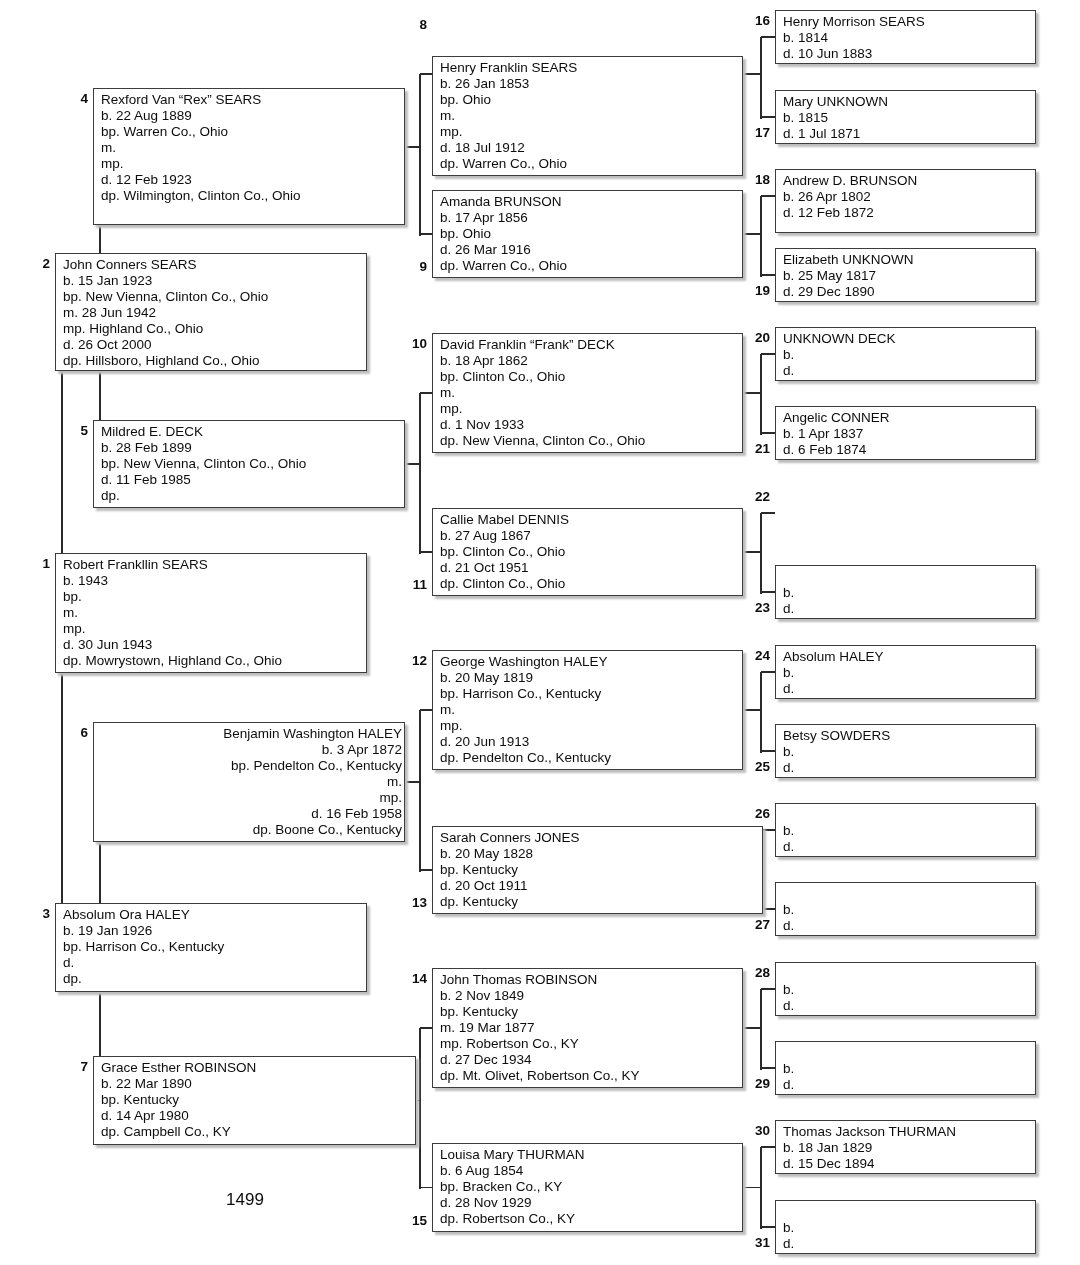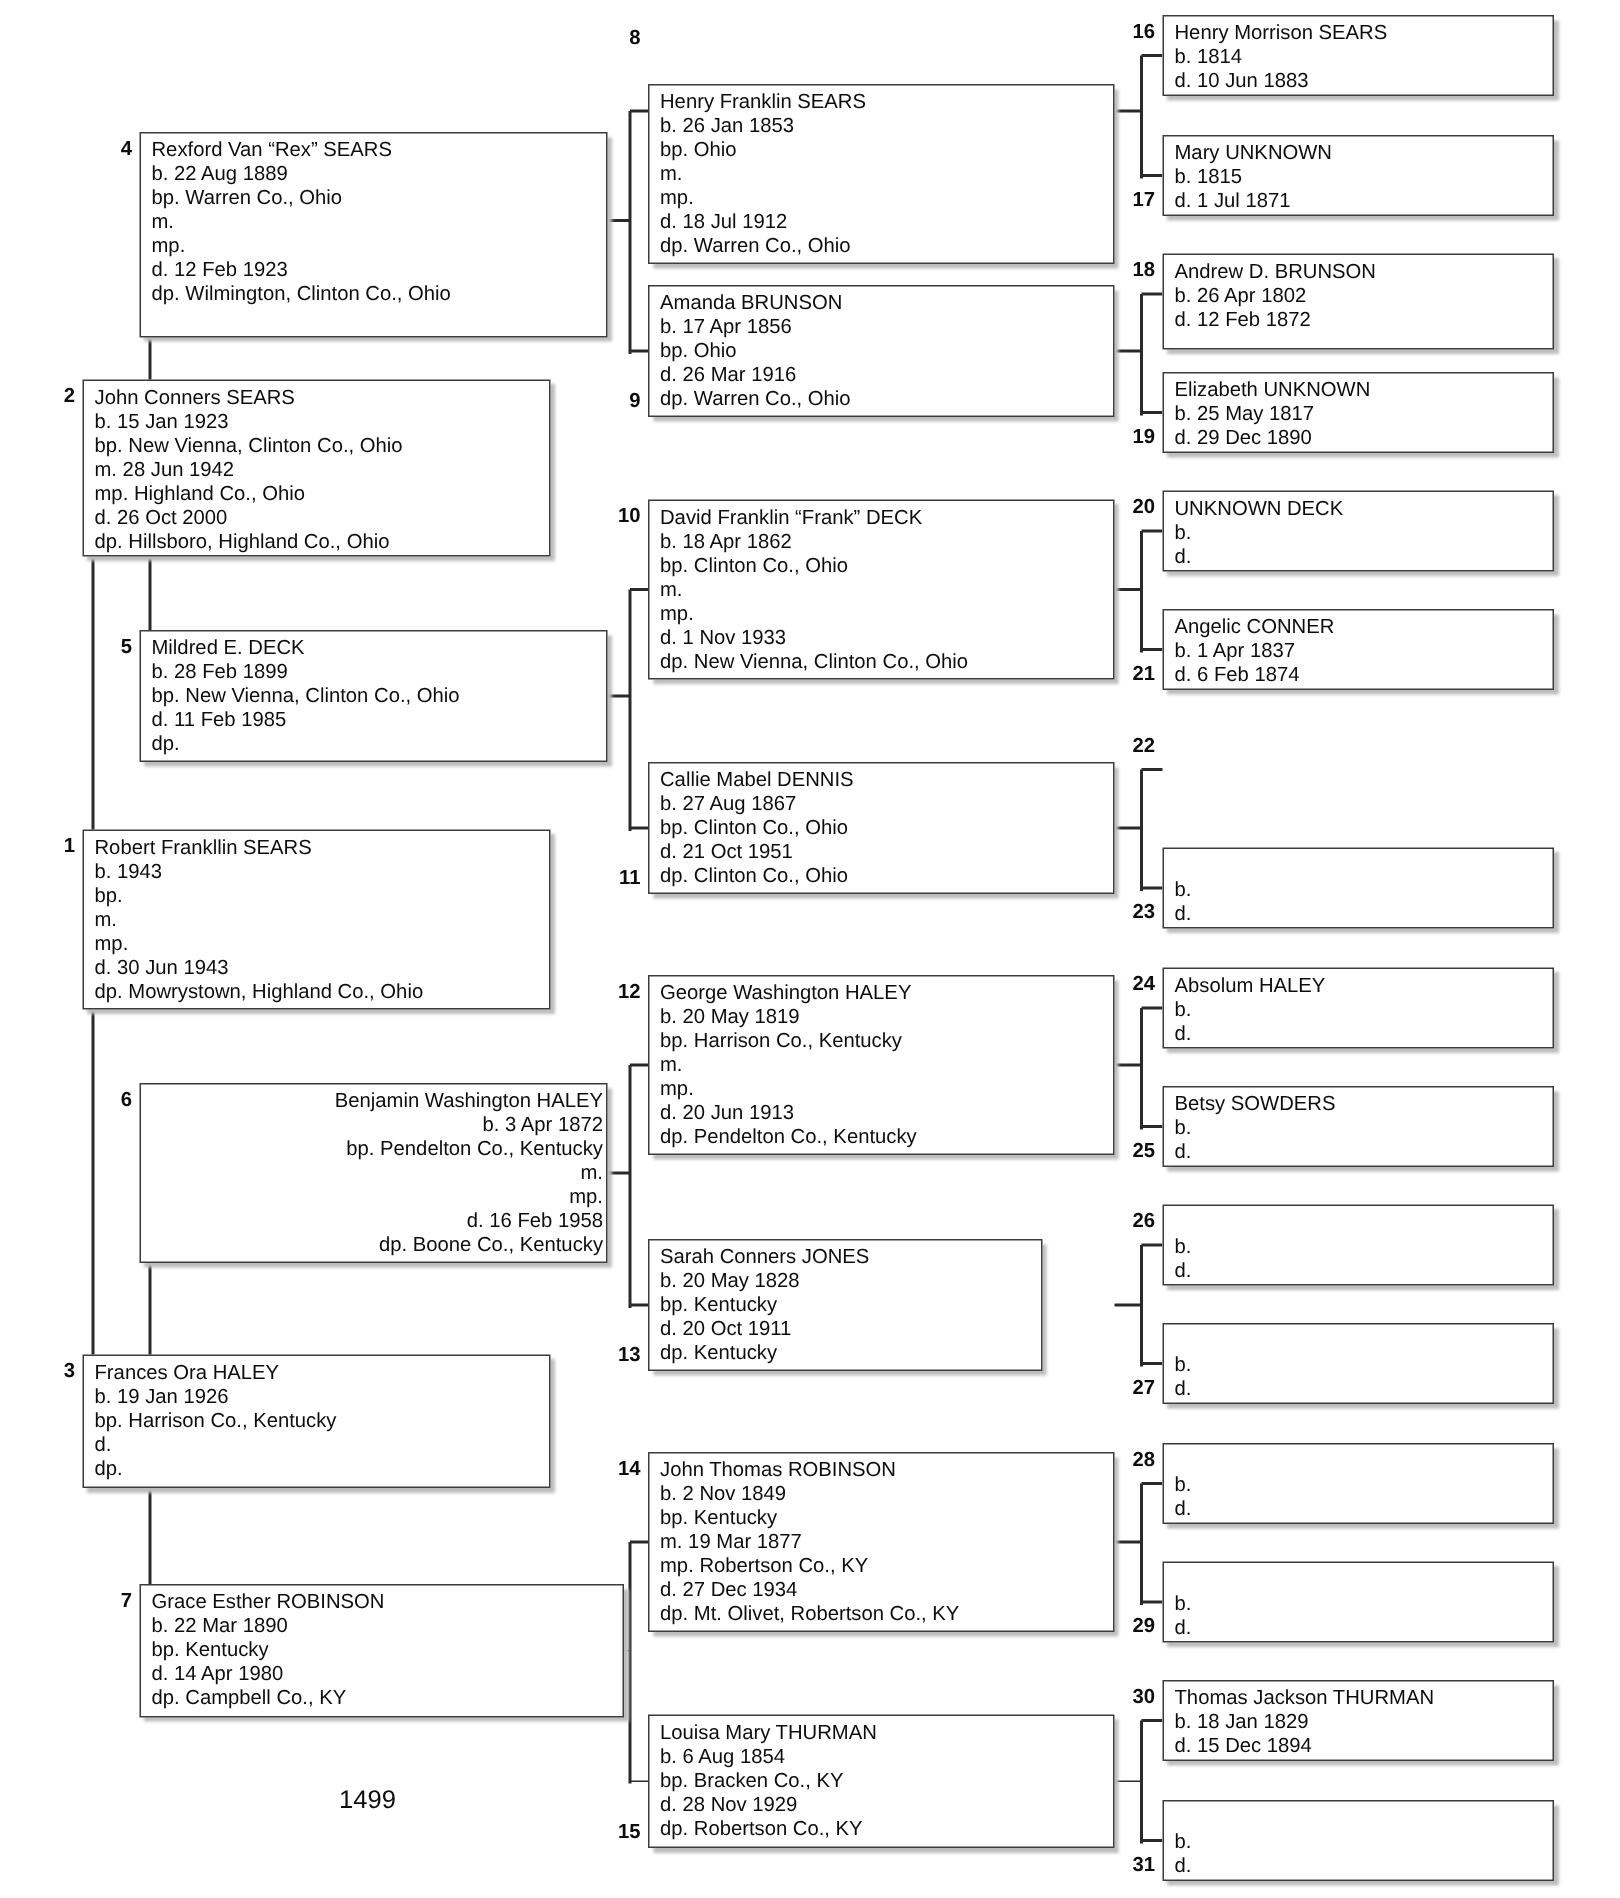--- a/index.html
+++ b/index.html
@@ -36,21 +36,21 @@
       <div class="pline">John Conners SEARS</div>
       <div class="pline">b. 15 Jan 1923</div>
       <div class="pline">bp. New Vienna, Clinton Co., Ohio</div>
       <div class="pline">m. 28 Jun 1942</div>
       <div class="pline">mp. Highland Co., Ohio</div>
       <div class="pline">d. 26 Oct 2000</div>
       <div class="pline">dp. Hillsboro, Highland Co., Ohio</div>
     </div>
     <div class="box-num" style="right: 1030px; top: 256px;">2</div>
     <div class="person-box" style="left: 55px; top: 903px; width: 312px; height: 89px;">
-      <div class="pline">Frances Ora HALEY</div>
+      <div class="pline">Absolum Ora HALEY</div>
       <div class="pline">b. 19 Jan 1926</div>
       <div class="pline">bp. Harrison Co., Kentucky</div>
       <div class="pline">d.</div>
       <div class="pline">dp.</div>
     </div>
     <div class="box-num" style="right: 1030px; top: 906px;">3</div>
     <div class="person-box" style="left: 93px; top: 88px; width: 312px; height: 137px;">
       <div class="pline">Rexford Van “Rex” SEARS</div>
       <div class="pline">b. 22 Aug 1889</div>
       <div class="pline">bp. Warren Co., Ohio</div>
@@ -125,21 +125,21 @@
     <div class="person-box" style="left: 432px; top: 650px; width: 311px; height: 120px;">
       <div class="pline">George Washington HALEY</div>
       <div class="pline">b. 20 May 1819</div>
       <div class="pline">bp. Harrison Co., Kentucky</div>
       <div class="pline">m.</div>
       <div class="pline">mp.</div>
       <div class="pline">d. 20 Jun 1913</div>
       <div class="pline">dp. Pendelton Co., Kentucky</div>
     </div>
     <div class="box-num" style="right: 653px; top: 653px;">12</div>
-    <div class="person-box" style="left: 432px; top: 826px; width: 263px; height: 88px;">
+    <div class="person-box" style="left: 432px; top: 826px; width: 331px; height: 88px;">
       <div class="pline">Sarah Conners JONES</div>
       <div class="pline">b. 20 May 1828</div>
       <div class="pline">bp. Kentucky</div>
       <div class="pline">d. 20 Oct 1911</div>
       <div class="pline">dp. Kentucky</div>
     </div>
     <div class="box-num" style="right: 653px; top: 895px;">13</div>
     <div class="person-box" style="left: 432px; top: 968px; width: 311px; height: 120px;">
       <div class="pline">John Thomas ROBINSON</div>
       <div class="pline">b. 2 Nov 1849</div>

